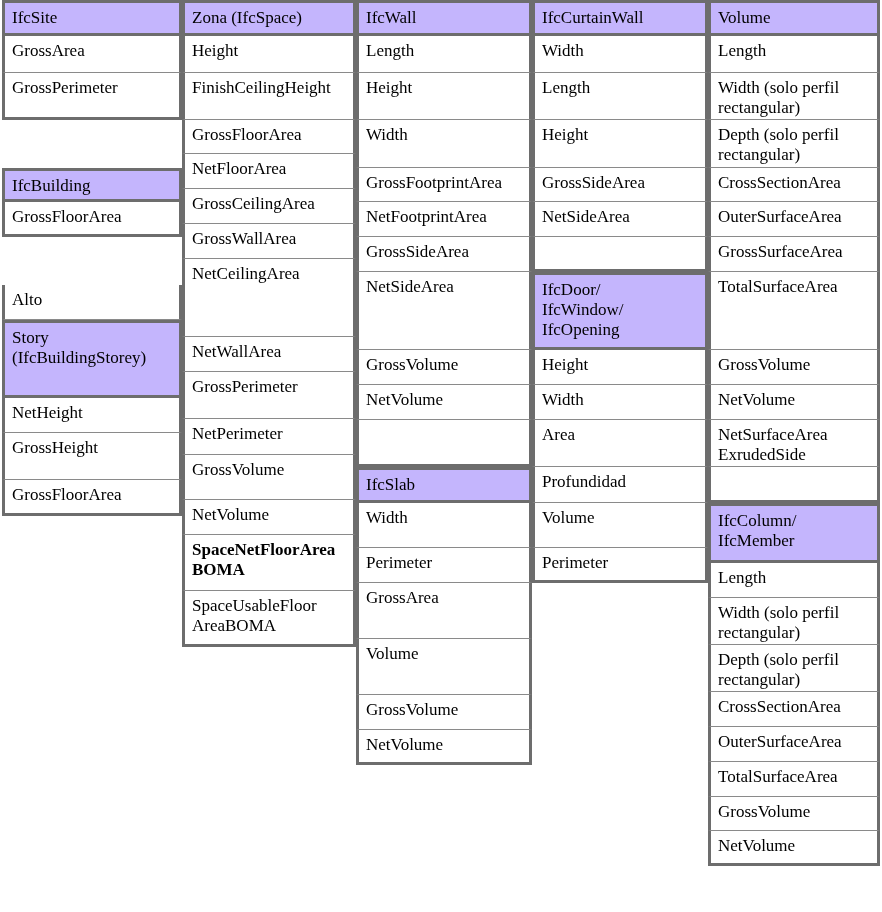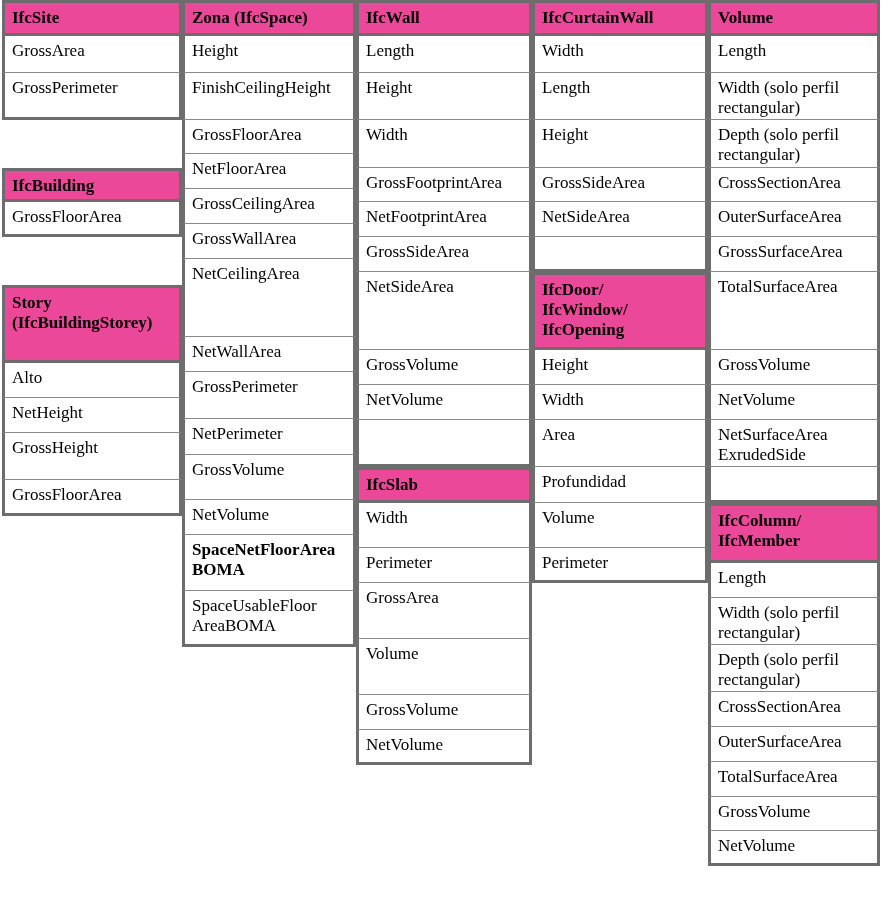--- a/index.html
+++ b/index.html
@@ -31,22 +31,22 @@
     padding: 5px 7px 6px 7px;
     font-size: 17px;
     line-height: 1.18;
     background: #ffffff;
     overflow: hidden;
   }
   .cell.first {
     border-top: 1px solid #8a8a8a;
   }
   .cell.head {
-    background: #ec4899;
-    font-weight: bold;
+    background: #c4b5fd;
+    font-weight: normal;
     border: 3px solid #6d6d6d;
   }
   .cell.blockstart {
     border-left: 3px solid #6d6d6d;
     border-right: 3px solid #6d6d6d;
   }
   .cell.blockend {
     border-left: 3px solid #6d6d6d;
     border-right: 3px solid #6d6d6d;
     border-bottom: 3px solid #6d6d6d;
@@ -67,22 +67,22 @@
 
 <div id="sheet">
   <div class="col" id="c0">
       <div class="cell first head" style="height: 36px;">IfcSite</div>
       <div class="cell blockstart" style="height: 37px;">GrossArea</div>
       <div class="cell blockend" style="height: 47px;">GrossPerimeter</div>
       <div class="cell empty" style="height: 48px;"></div>
       <div class="cell head" style="height: 34px;">IfcBuilding</div>
       <div class="cell blockend" style="height: 35px;">GrossFloorArea</div>
       <div class="cell empty" style="height: 48px;"></div>
+      <div class="cell blockstart" style="height: 35px;">Alto</div>
       <div class="cell head" style="height: 78px;">Story<br>(IfcBuildingStorey)</div>
-      <div class="cell blockstart" style="height: 35px;">Alto</div>
       <div class="cell blockstart" style="height: 35px;">NetHeight</div>
       <div class="cell blockstart" style="height: 47px;">GrossHeight</div>
       <div class="cell blockend" style="height: 36px;">GrossFloorArea</div>
     </div>
   <div class="col" id="c1">
       <div class="cell first head" style="height: 36px;">Zona (IfcSpace)</div>
       <div class="cell blockstart" style="height: 37px;">Height</div>
       <div class="cell blockstart" style="height: 47px;">FinishCeilingHeight</div>
       <div class="cell blockstart" style="height: 34px;">GrossFloorArea</div>
       <div class="cell blockstart" style="height: 35px;">NetFloorArea</div>

